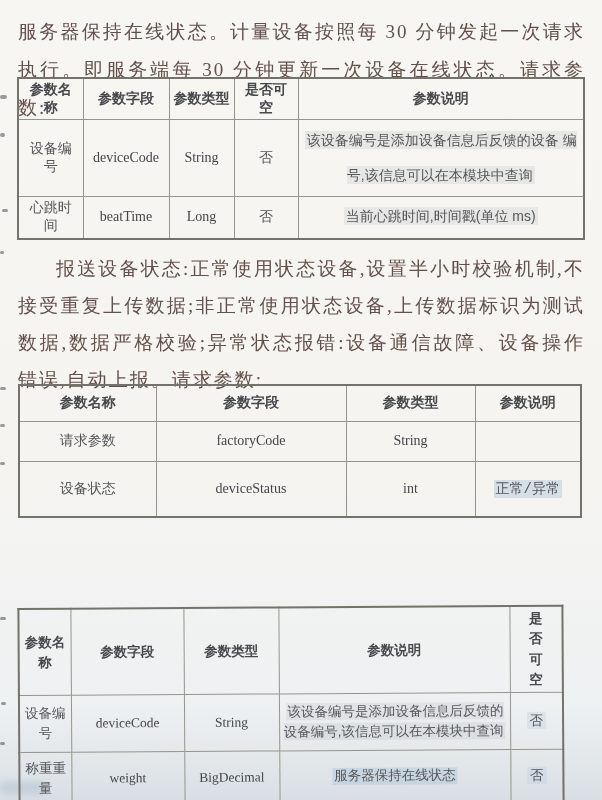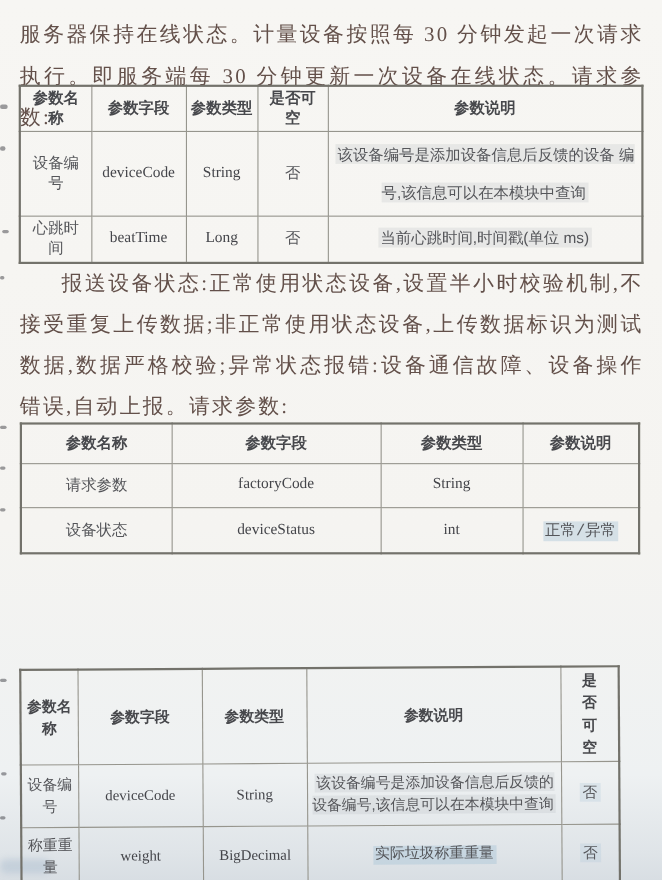--- a/index.html
+++ b/index.html
@@ -9,21 +9,21 @@
     background:linear-gradient(180deg,#f7f6f3 0%,#f5f4f1 60%,#eef1f2 88%,#dfe4e8 97%,#d8dee3 100%);
     font-family:"Liberation Sans",sans-serif;
   }
   
   .para{
     position:absolute;left:18px;width:567px;
     font-family:"Liberation Serif","DejaVu Serif",serif;
     font-size:19px;letter-spacing:2px;line-height:38px;
     color:#63504a;text-align:justify;
   }
-  .indent{text-indent:2em;}
+  .indent{text-indent:2em;margin-top:10px;}
   
   table{border-collapse:collapse;table-layout:fixed;position:absolute;background:transparent;}
   table,td,th{border:1px solid #96958d;}
   table{border:2px solid #73726b;}
   td{
     text-align:center;vertical-align:middle;
     color:#55565a;font-size:14px;padding:2px 4px;
     overflow:hidden;
   }
   .th{font-weight:600;color:#47484c;}
@@ -106,21 +106,21 @@
       <td class="th">参数字段</td>
       <td class="th">参数类型</td>
       <td class="th">参数说明</td>
     </tr>
     <tr style="height:40px;">
       <td>请求参数</td>
       <td class="code">factoryCode</td>
       <td class="code">String</td>
       <td></td>
     </tr>
-    <tr style="height:42px;">
+    <tr style="height:56px;">
       <td>设备状态</td>
       <td class="code">deviceStatus</td>
       <td class="code">int</td>
       <td><span class="hl-b">正常/异常</span></td>
     </tr>
   </tbody>
     </table>
 
 
   <table class="t3" style="top:608px;left:18px;width:544px;height:180px;transform:rotate(-0.35deg);transform-origin:left center;">
@@ -143,19 +143,19 @@
       <td>设备编号</td>
       <td class="code">deviceCode</td>
       <td class="code">String</td>
       <td class="desc-2l"><span class="hl-g">该设备编号是添加设备信息后反馈的设备编号,该信息可以在本模块中查询</span></td>
       <td><span class="hl-b2">否</span></td>
     </tr>
     <tr style="height:53px;">
       <td>称重重量</td>
       <td class="code">weight</td>
       <td class="code">BigDecimal</td>
-      <td><span class="hl-b">实际垃圾称重重量</span></td>
+      <td><span class="hl-b">服务器保持在线状态</span></td>
       <td><span class="hl-b2">否</span></td>
     </tr>
   </tbody>
     </table>
 
 </div>
 
 </body></html>

